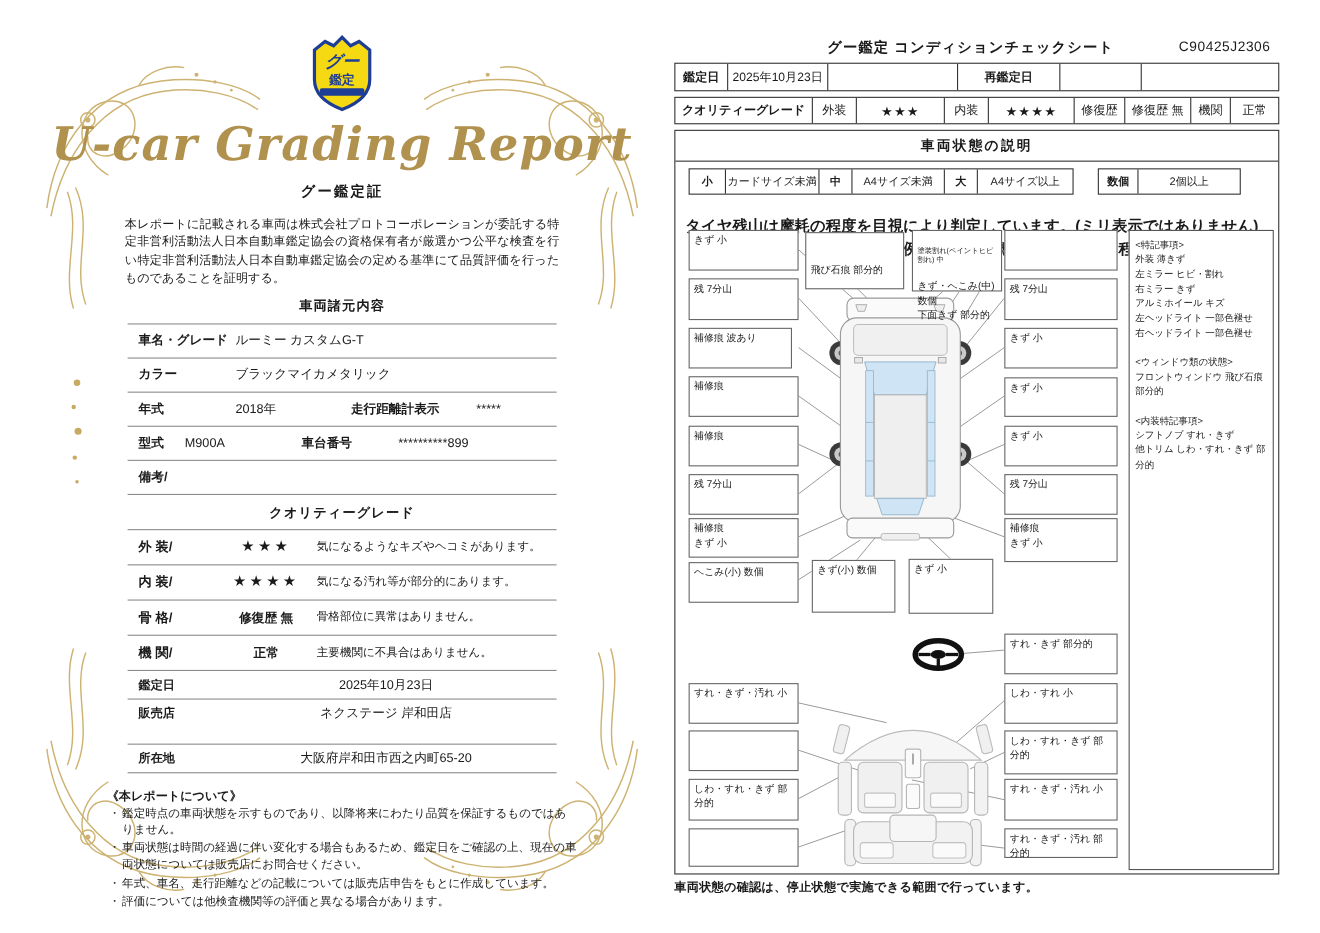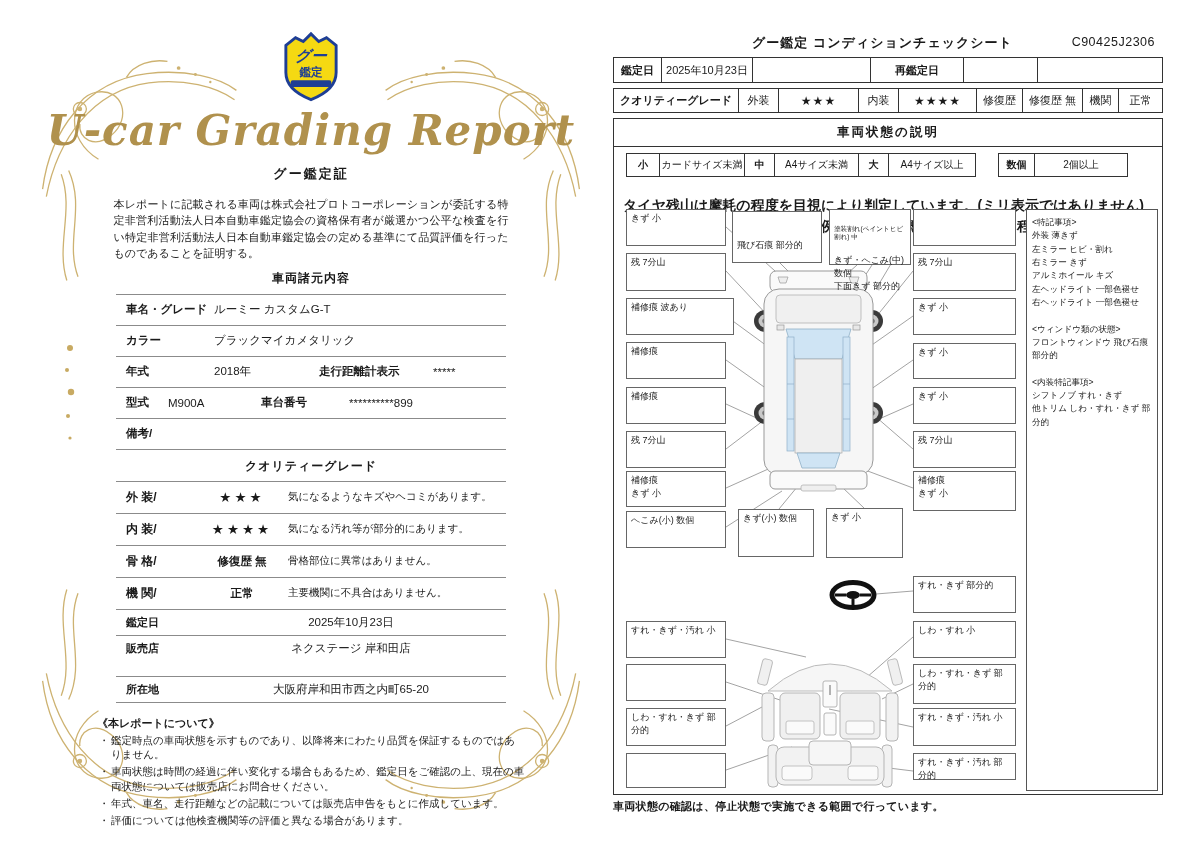--- a/index.html
+++ b/index.html
@@ -28,21 +28,21 @@
   .spec-title,.grade-title{text-align:center;font-weight:bold;font-size:12px;margin-top:8px;letter-spacing:1px;}
   .ltable{width:390px;margin:7px auto 0;position:relative;z-index:2;}
   .lrow{display:flex;align-items:center;border-top:1px solid #8b8b8b;min-height:30px;font-size:11.5px;}
   .lrow:last-child{border-bottom:1px solid #8b8b8b;}
   .lbl{font-weight:bold;}
   .w95{width:98px;flex:none;padding-left:10px;box-sizing:border-box;}
   .w105{width:105px;flex:none;}
   .w100{width:100px;flex:none;font-weight:bold;}
   .w42{width:52px;flex:none;padding-left:10px;box-sizing:border-box;}
   .w93{width:93px;flex:none;}
-  .w88{width:88px;flex:none;font-weight:bold;}
+  .w88{width:88px;flex:none;font-weight:bold;margin-left:13px;}
   .gtable{width:390px;margin:6px auto 0;position:relative;z-index:2;}
   .grow{display:flex;align-items:center;border-top:1px solid #8b8b8b;min-height:31px;font-size:12px;}
   .grow .g-label{width:80px;flex:none;font-weight:bold;padding-left:10px;box-sizing:border-box;}
   .grow .g-value{width:92px;flex:none;text-align:center;font-weight:bold;}
   .grow .g-stars{letter-spacing:3px;font-size:13.5px;}
   .grow .g-desc{flex:1;font-size:10.5px;}
   .mrow{display:flex;align-items:center;border-top:1px solid #8b8b8b;min-height:25px;font-size:11px;}
   .mrow:last-child{border-bottom:1px solid #8b8b8b;margin-top:15px;}
   .mrow .m-label{width:80px;flex:none;font-weight:bold;padding-left:10px;box-sizing:border-box;}
   .mrow .m-value{flex:1;text-align:center;font-size:11.5px;}
@@ -290,21 +290,21 @@
           <line x1="112" y1="651" x2="178" y2="628"></line>
         <line x1="299" y1="518" x2="237" y2="572"></line>
           <line x1="299" y1="565" x2="268" y2="580"></line>
         <line x1="299" y1="608" x2="215" y2="590"></line>
           <line x1="299" y1="652" x2="218" y2="642"></line>
       </g>
     </svg>
 
     <div class="anno" style="left:12px;top:90px;width:100px;height:37px">きず 小</div>
     <div class="anno" style="left:12px;top:134px;width:100px;height:38px">残 7分山</div>
-    <div class="anno" style="left:12px;top:179px;width:108px;height:37px">補修痕 波あり</div>
+    <div class="anno" style="left:12px;top:179px;width:94px;height:37px">補修痕 波あり</div>
     <div class="anno" style="left:12px;top:223px;width:100px;height:37px">補修痕</div>
     <div class="anno" style="left:12px;top:268px;width:100px;height:37px">補修痕</div>
     <div class="anno" style="left:12px;top:312px;width:100px;height:37px">残 7分山</div>
     <div class="anno" style="left:12px;top:352px;width:100px;height:36px">補修痕
 きず 小</div>
     <div class="anno" style="left:12px;top:392px;width:100px;height:37px">へこみ(小) 数個</div>
 
     <div class="anno" style="left:118px;top:92px;width:90px;height:52px">
       
       <div>飛び石痕 部分的</div>

